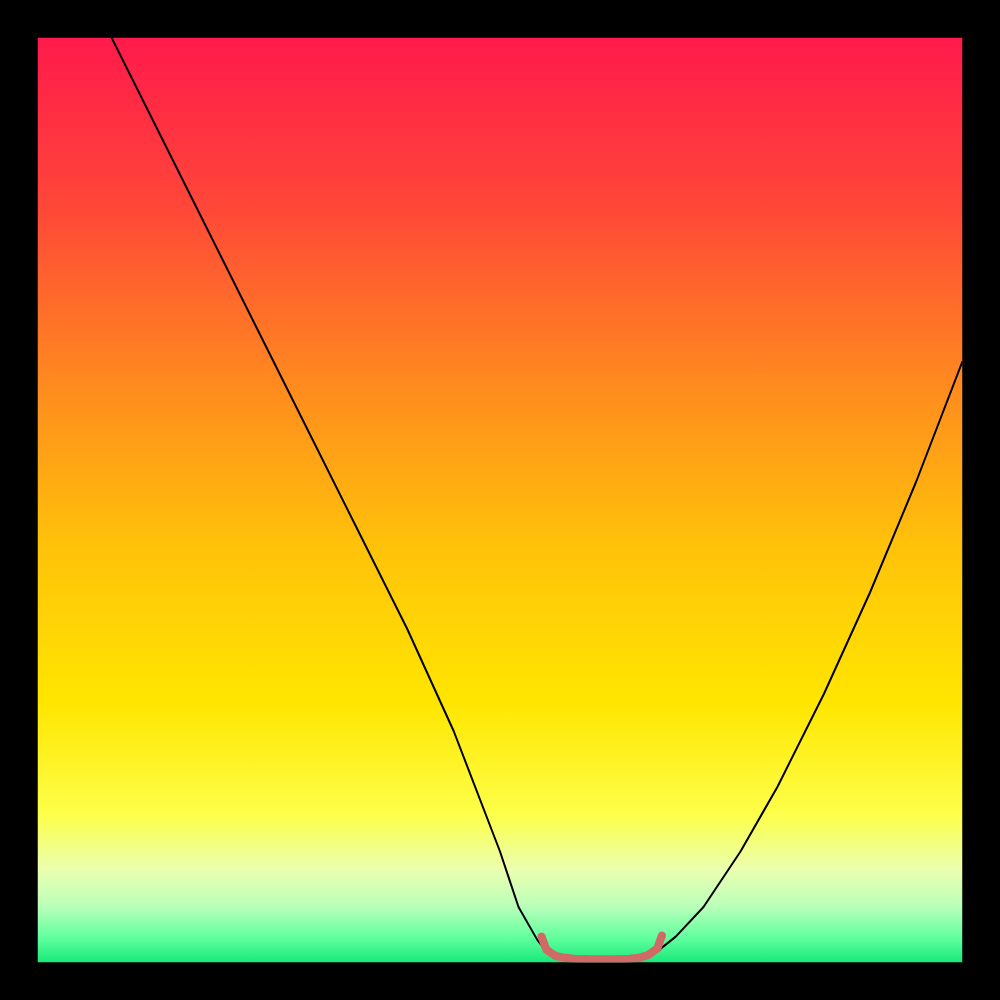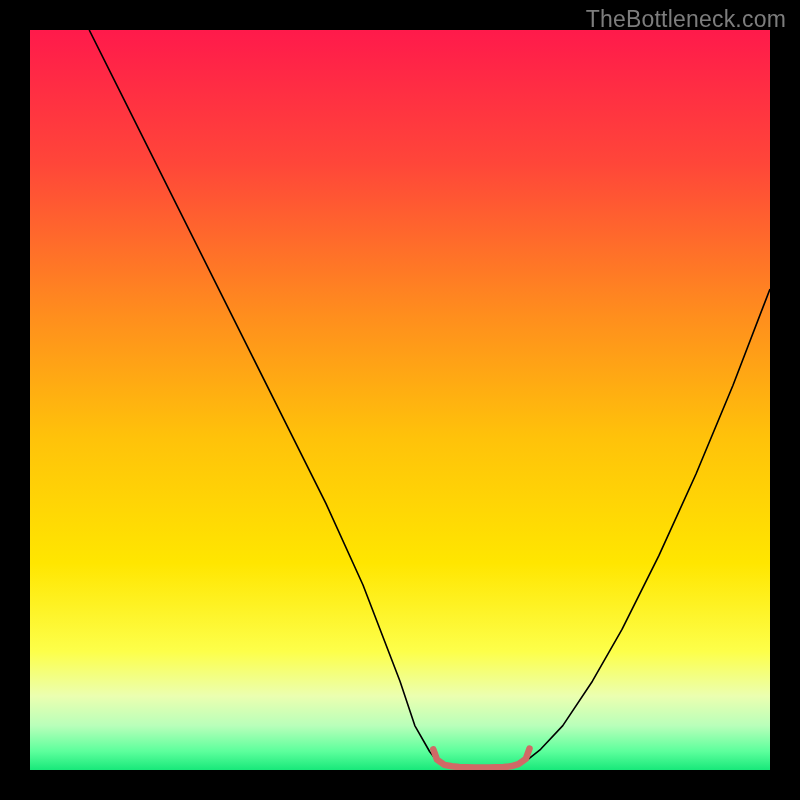--- a/index.html
+++ b/index.html
@@ -59,15 +59,14 @@
       </defs>
       <rect id="bg-rect" x="0" y="0" width="740" height="740" fill="url(#bg-grad)"></rect>
       <g id="series-group">
           <polyline points="59.20,0.00 88.80,59.20 118.40,118.40 148.00,177.60 185.00,251.60 222.00,325.60 259.00,399.60 296.00,473.60 333.00,555.00 370.00,651.20 384.80,695.60 399.60,721.50 407.00,731.12" fill="none" stroke="#000000" stroke-width="1.6" stroke-linejoin="round"></polyline>
           <polyline points="495.80,731.12 510.60,719.28 532.80,695.60 562.40,651.20 592.00,599.40 629.00,525.40 666.00,444.00 703.00,355.20 740.00,259.00" fill="none" stroke="#000000" stroke-width="1.6" stroke-linejoin="round"></polyline>
           <polyline points="403.30,719.28 407.00,729.64 414.40,734.82 421.80,736.30 429.20,737.04 444.00,737.41 458.80,737.41 473.60,737.04 481.00,736.30 488.40,734.08 495.80,728.90 499.50,718.54" fill="none" stroke="#d06a66" stroke-width="6.5" stroke-linejoin="round" stroke-linecap="round"></polyline>
         </g>
     </svg>
   </div>
 
-  <div class="watermark">TheBottleneck.com</div>
 
 </div>
 
 </body></html>

